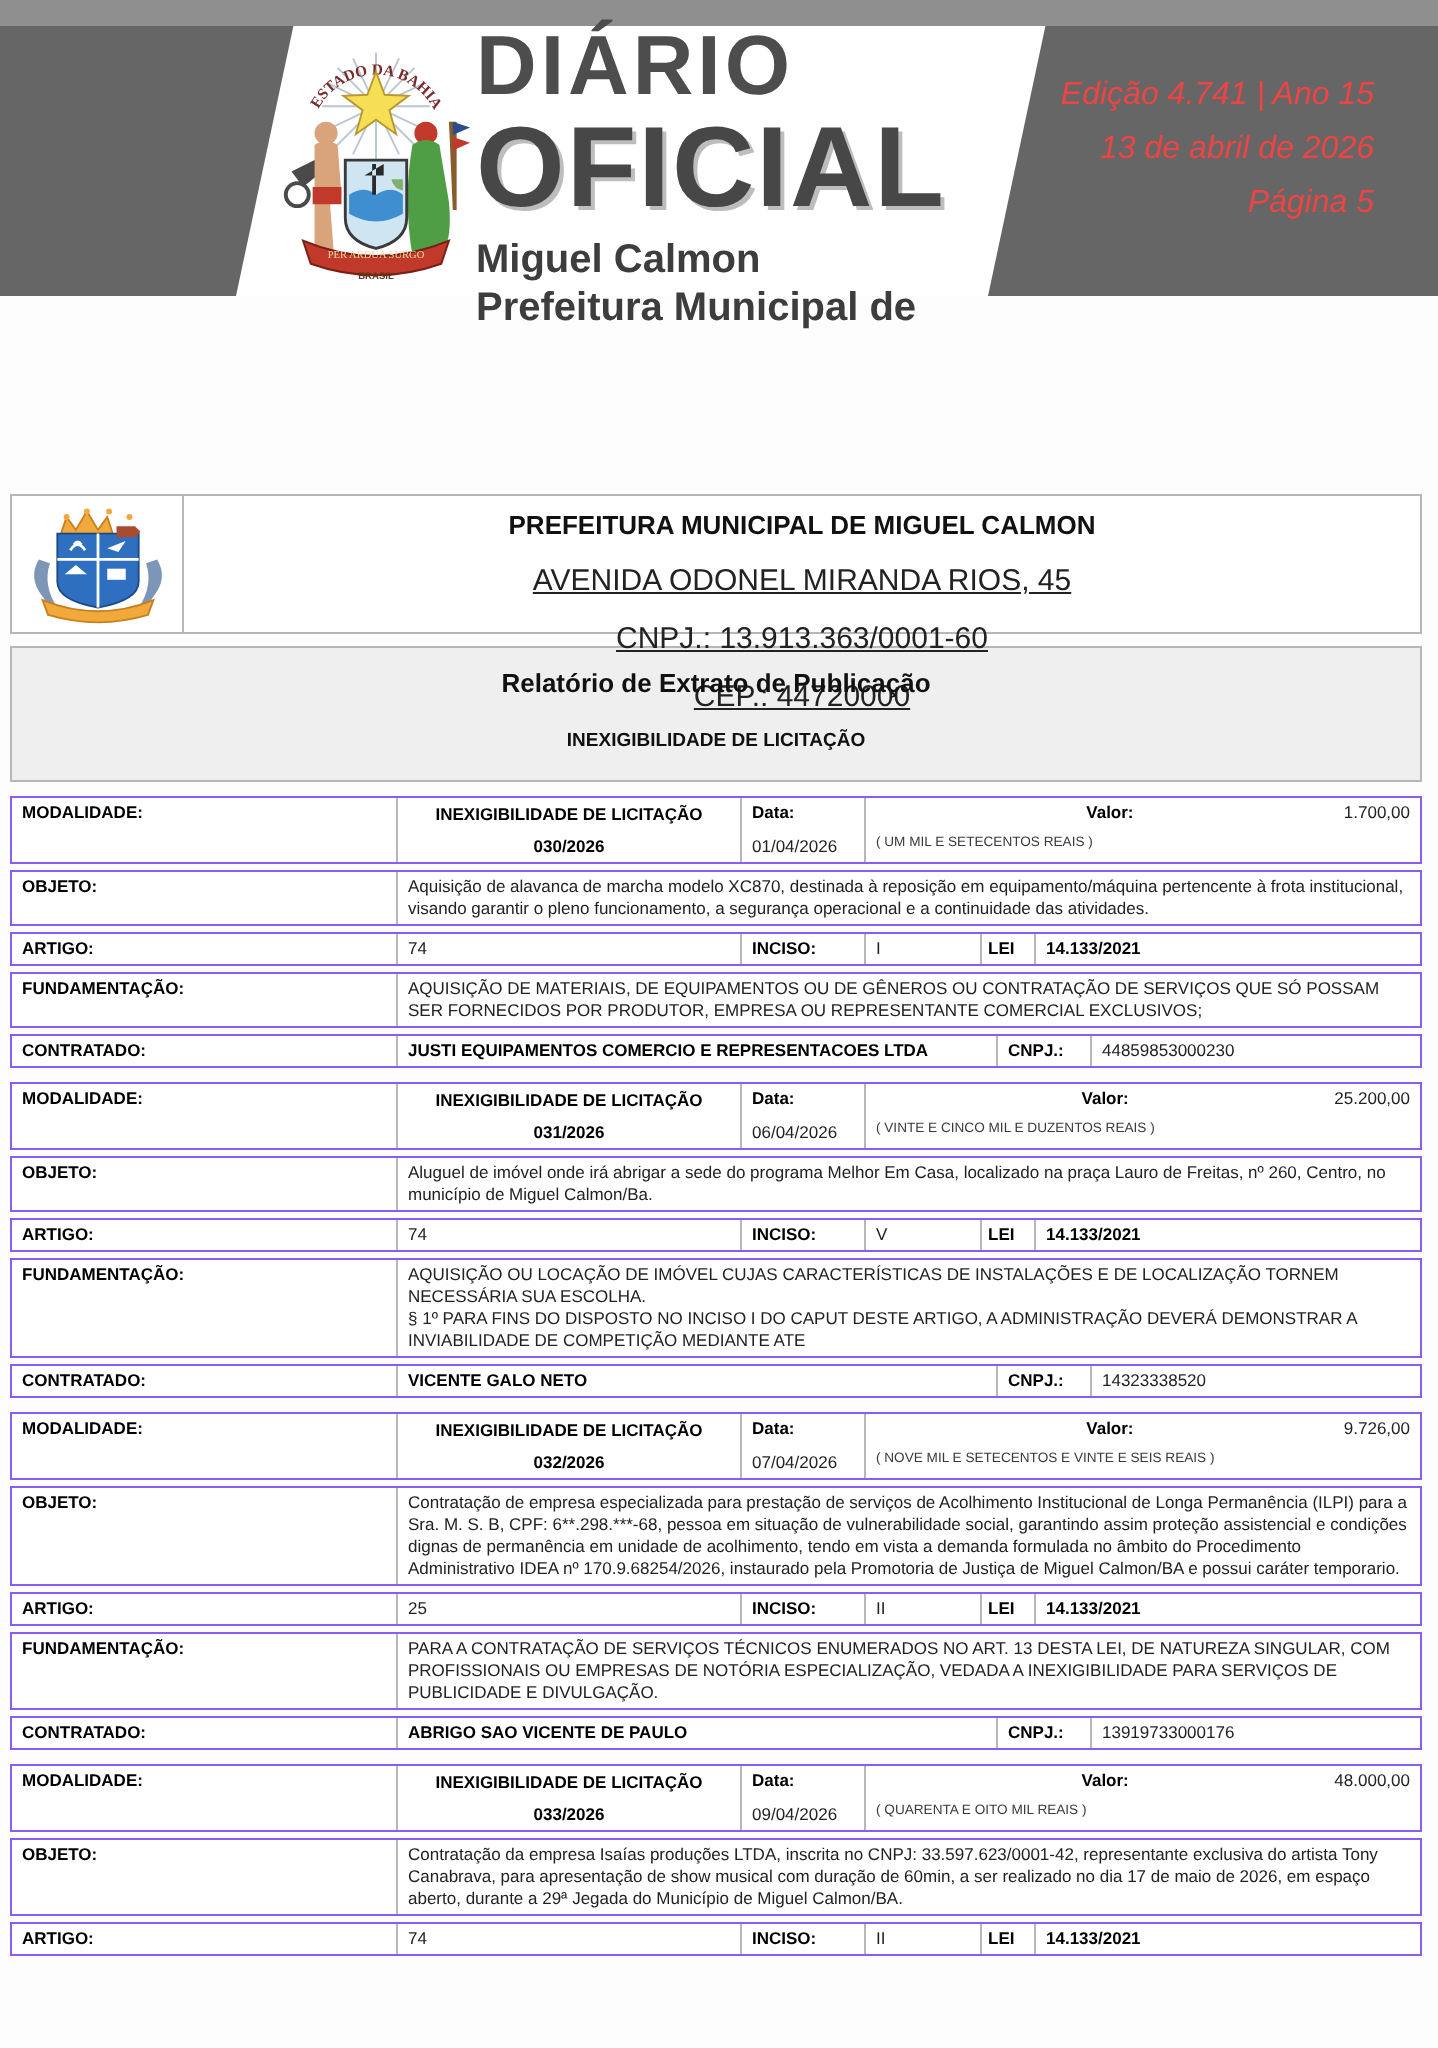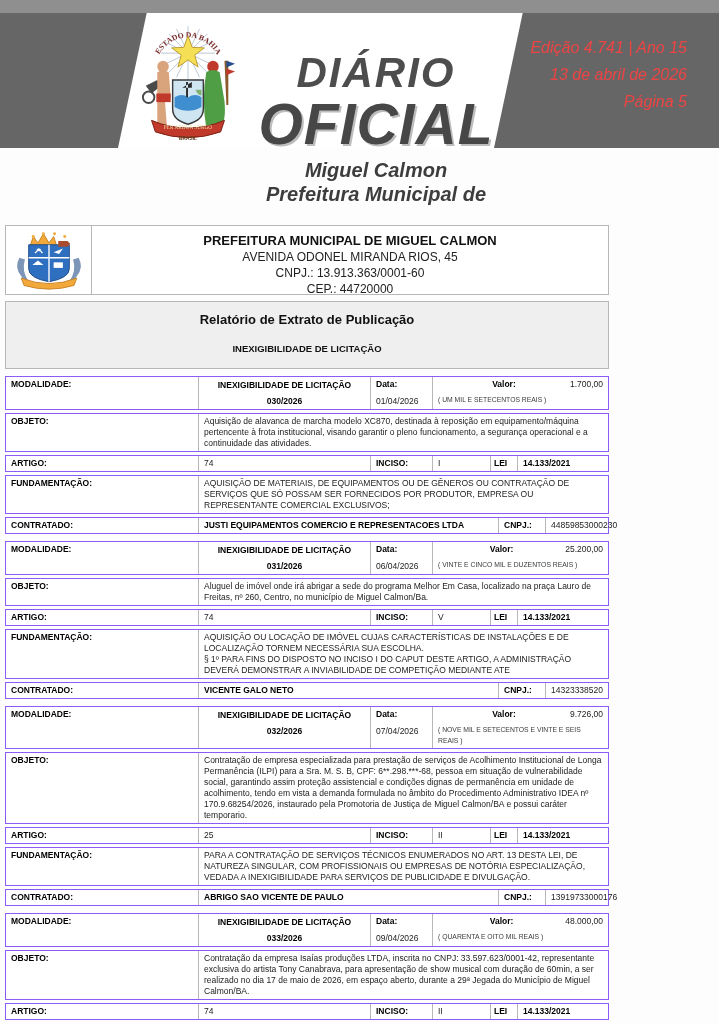--- a/index.html
+++ b/index.html
@@ -8,36 +8,36 @@
     position:relative; width:719px; height:1024px; margin:0 auto;
     background:#fdfdfd; overflow:hidden;
     font-family:"Liberation Sans", sans-serif; color:#222;
   }
   
   .mast-top    { position:absolute; top:0; left:0; width:719px; height:13px; background:#8f8f8f; }
   .mast-band   { position:absolute; top:13px; left:0; width:719px; height:135px; background:#666666; }
   .mast-banner { position:absolute; top:13px; left:118px; width:376px; height:135px; background:#ffffff;
                  transform:skewX(-12deg); transform-origin:0 100%; }
   .mast-logo   { position:absolute; top:20px; left:140px; width:96px; height:122px; }
-  .mast-title  { position:absolute; top:12px; left:238px; width:276px; text-align:center;
-                 font-style:italic; color:#4d4d4d; line-height:1;margin-top:40px; }
+  .mast-title  { position:absolute; top:12px; left:238px; width:276px; 
+                 color:#4d4d4d; line-height:1; }
   .mt-diario   { font-size:42px; font-weight:bold; letter-spacing:2px; }
   .mt-oficial  { font-size:57px; font-weight:900; letter-spacing:1px; color:#474747;
                  text-shadow:2px 2px 0 #bdbdbd; margin-top:2px; }
   .mt-sub      { font-size:20px; font-weight:bold; color:#3d3d3d; margin-top:5px; line-height:24px; }
   .mast-ed     { position:absolute; top:34px; right:32px; text-align:right;
                  font-style:italic; color:#ef4444; font-size:16px; line-height:27px; }
   
-  .doc { position:absolute; top:225px; left:5px; width:604px; }
+  .doc { position:absolute; top:247px; left:5px; width:706px; }
   .box { border:1px solid #b7b7b7; background:#fff; }
   .entity { display:flex; height:70px; }
   .entity-logo { flex:0 0 86px; border-right:1px solid #b7b7b7; display:flex; align-items:center; justify-content:center; }
   .entity-text { flex:1; text-align:center; padding-top:7px; }
   .entity-name { font-size:13px; font-weight:bold; color:#111; }
-  .entity-line { font-size:12px; margin-top:2px; color:#222; }
+  .entity-line { font-size:15px; margin-top:12px; color:#222;text-decoration:underline; }
   .report { margin-top:6px; height:68px; background:#efefef; text-align:center; }
   .report-title { font-size:13px; font-weight:bold; padding-top:10px; color:#111; }
   .report-sub   { font-size:9.5px;  font-weight:bold; margin-top:16px; color:#111; }
   
   .row { display:flex; align-items:stretch; margin-top:3px; background:#fff; border:1px solid #8b5cf6; }
   .row.mod { margin-top:7px; }
   .cell { border-right:1px solid #b7b7b7; padding:2px 5px; font-size:8.5px; line-height:11px; }
   .cell:last-child { border-right:none; }
   .lab  { flex:0 0 193px; font-weight:bold; color:#000; }
   .b { font-weight:bold; color:#000; }

